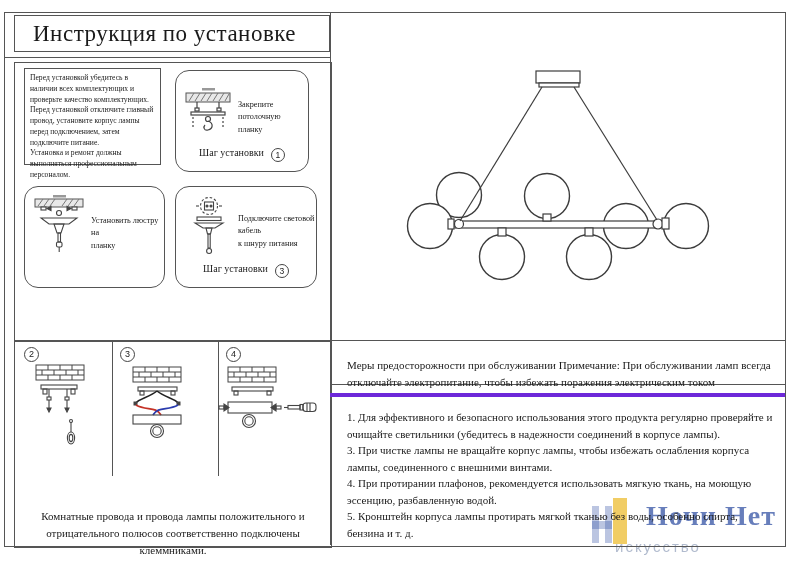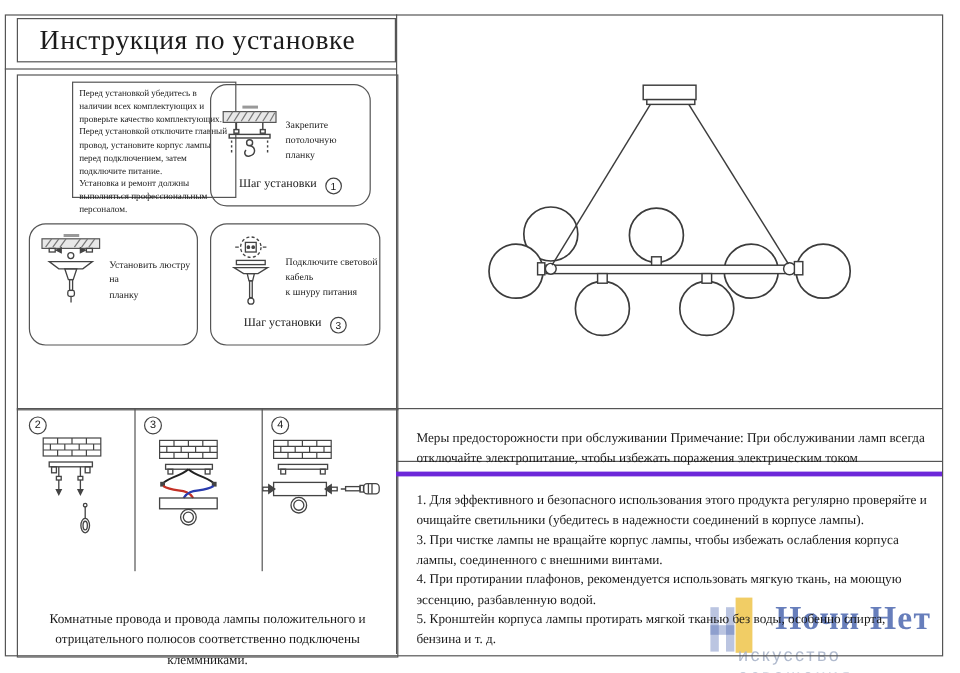--- a/index.html
+++ b/index.html
@@ -7,21 +7,21 @@
         font-family:"Liberation Serif","DejaVu Serif",serif;color:#1a1a1a;}
   .abs{position:absolute;}
   .box{position:absolute;border:1px solid #555;}
   .hline{position:absolute;border-top:1px solid #555;height:0;}
   .vline{position:absolute;border-left:1px solid #555;width:0;}
 
   .title{position:absolute;left:14px;top:15px;width:316px;height:37px;border:1px solid #555;
          font-size:23px;letter-spacing:.5px;display:flex;align-items:center;padding-left:18px;box-sizing:border-box;}
 
   .info-box{position:absolute;left:24px;top:68px;width:137px;height:97px;border:1px solid #555;
-            font-size:7.6px;line-height:1.42;padding:4px 4px 2px 5px;box-sizing:border-box;white-space:pre-line;margin-left:36px;}
+            font-size:7.6px;line-height:1.42;padding:4px 4px 2px 5px;box-sizing:border-box;white-space:pre-line;}
 
   .step{position:absolute;border:1px solid #555;border-radius:14px;box-sizing:border-box;}
   .step-label{position:absolute;font-size:8.2px;line-height:1.5;white-space:pre-line;}
   .step-footer{position:absolute;bottom:9px;left:0;width:100%;text-align:center;font-size:10px;}
   .cnum{display:inline-block;width:12px;height:12px;border:1px solid #444;border-radius:50%;
         font-size:8.5px;line-height:12px;text-align:center;margin-left:7px;vertical-align:-2px;
         font-family:"Liberation Sans","DejaVu Sans",sans-serif;}
   .dnum{position:absolute;width:13px;height:13px;border:1px solid #444;border-radius:50%;
         font-size:9px;line-height:13px;text-align:center;font-family:"Liberation Sans","DejaVu Sans",sans-serif;}
 

